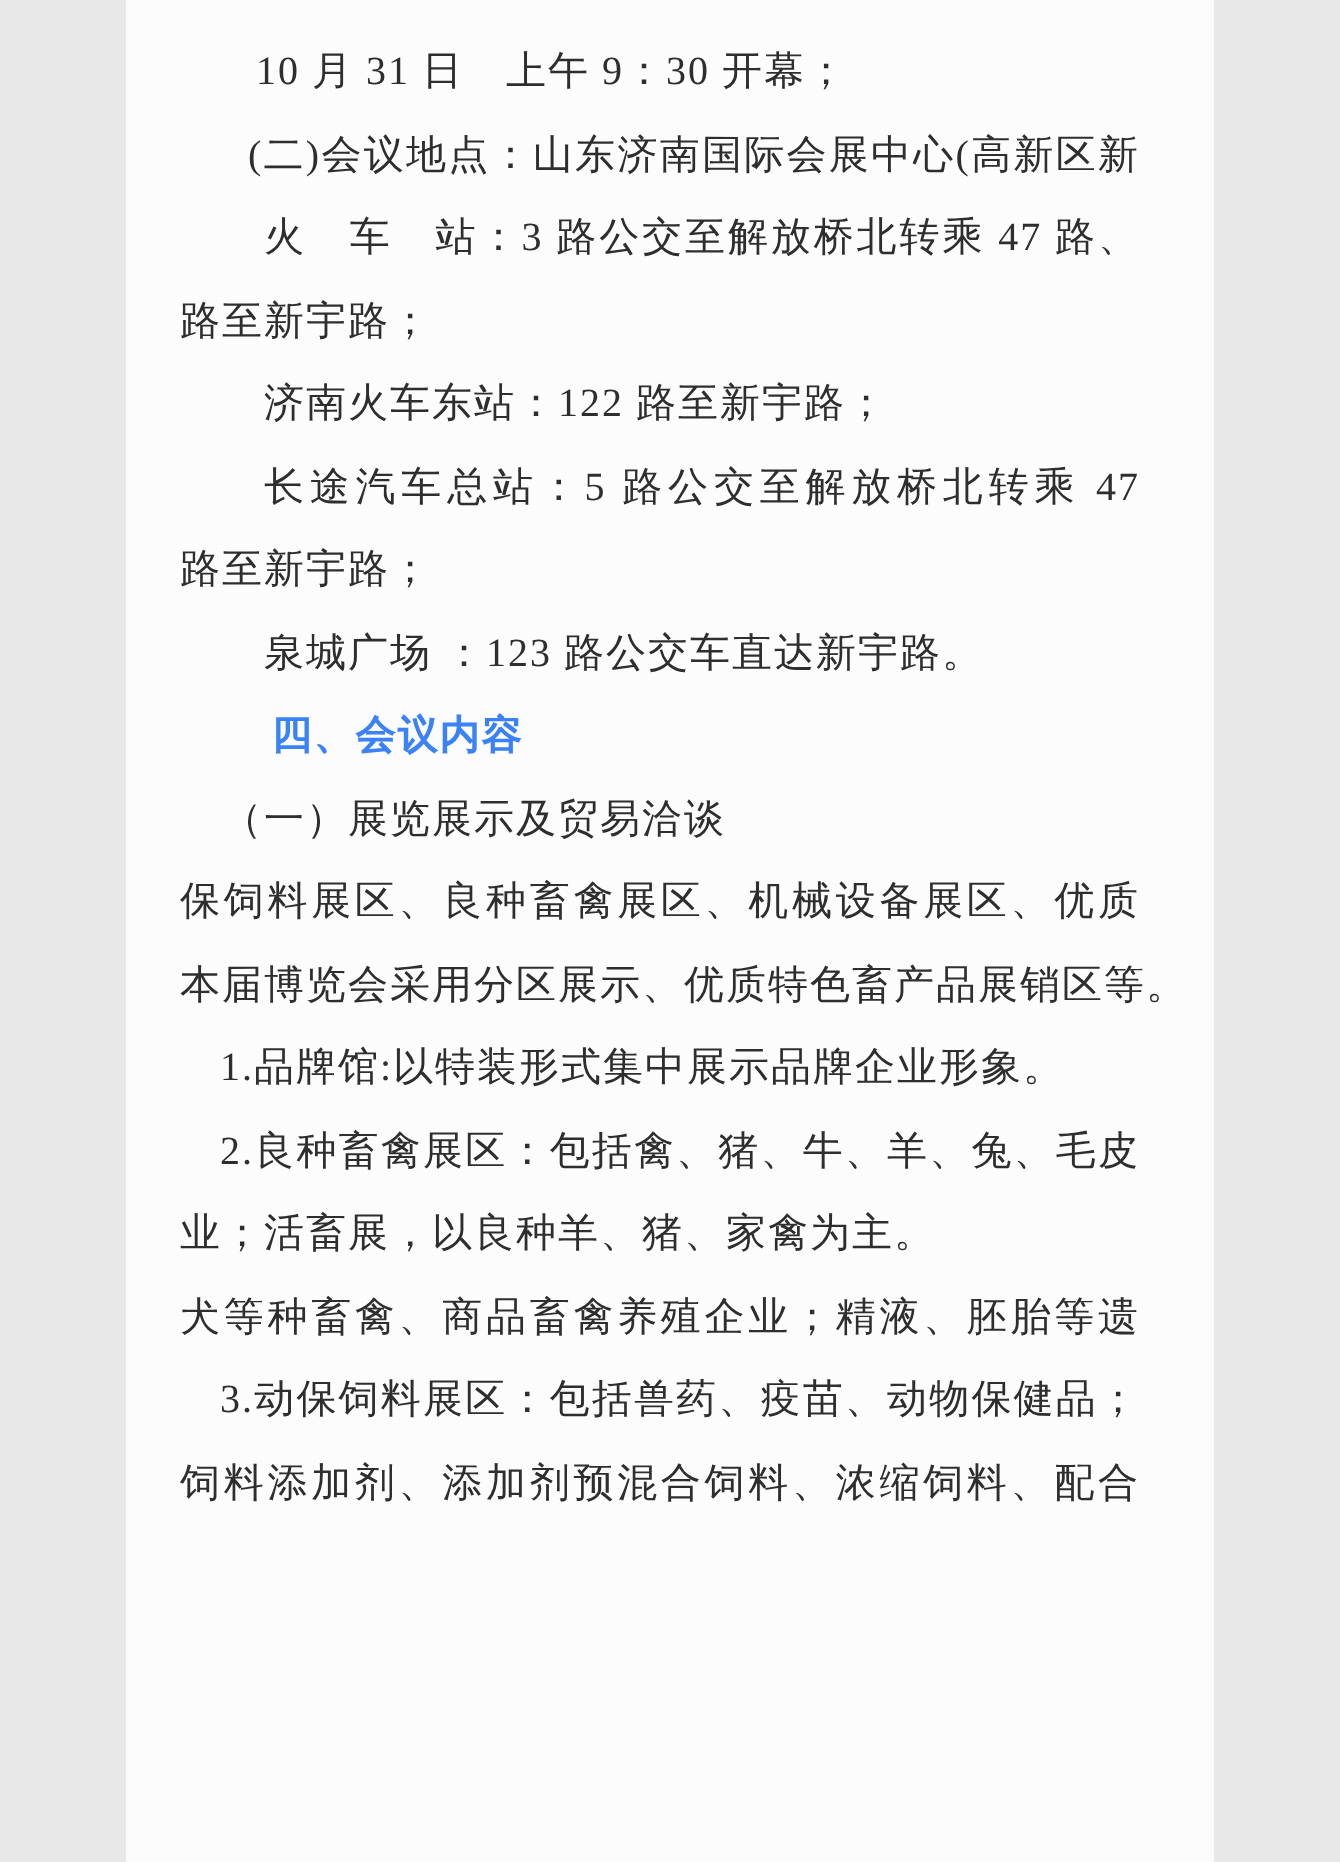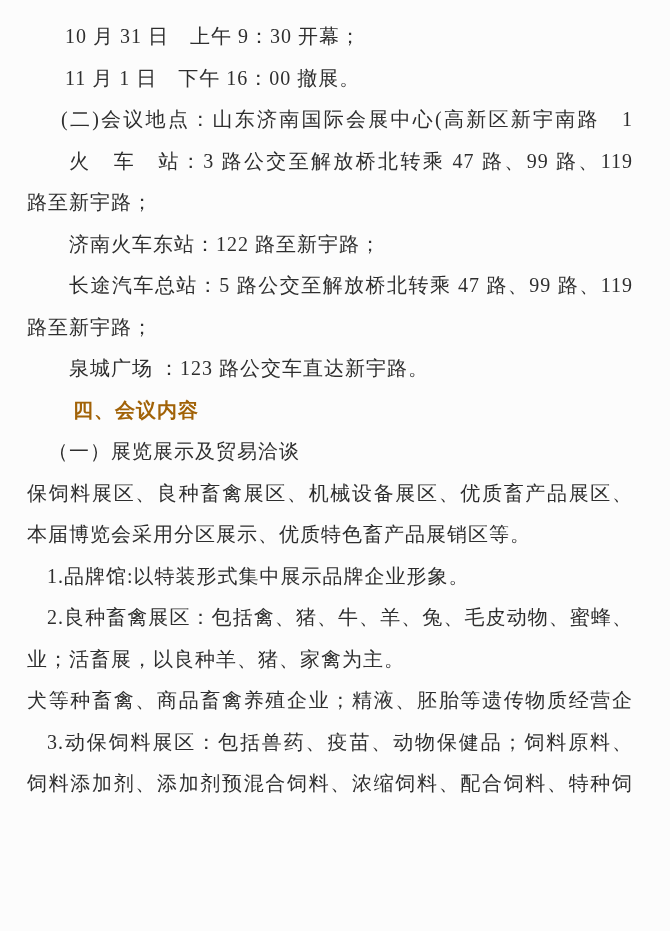--- a/index.html
+++ b/index.html
@@ -1,18 +1,18 @@
 <!DOCTYPE html>
 <html><head>
 <meta charset="utf-8">
 <style>
   html, body { margin: 0; padding: 0; background: #e8e8e8; }
   .page {
     position: relative;
-    width: 670px;
+    width: 544px;
     height: 931px;
     margin: 0 auto;
     background: #fcfcfc;
     box-sizing: border-box;
     padding: 16px 37px 0 27px;
     font-family: "Liberation Serif", "DejaVu Serif", serif;
     font-size: 20px;
     color: #2e2e2e;
     letter-spacing: 1px;
     overflow: hidden;
@@ -30,29 +30,28 @@
   }
   .ind21 { margin-left: 21px; }
   .ind34 { margin-left: 34px; }
   .ind36 { margin-left: 20px; }
   .ind38 { margin-left: 38px; }
   .ind42 { margin-left: 42px; }
   .ind46 { margin-left: 46px; }
   .heading {
     font-weight: bold;
     font-family: "Liberation Sans", "DejaVu Sans", sans-serif;
-    color: #a16207;
+    color: #3b82f6;
   }
 </style>
 </head>
 <body>
 
 <div class="page">
   <div class="line ind38">10 月 31 日　上午 9：30 开幕；</div>
-  <div class="line ind38">11 月 1 日　下午 16：00 撤展。</div>
   <div class="line ind34 just">(二)会议地点：山东济南国际会展中心(高新区新宇南路　1</div>
   <div class="line ind42 just">火　车　站：3 路公交至解放桥北转乘 47 路、99 路、119</div>
   <div class="line">路至新宇路；</div>
   <div class="line ind42">济南火车东站：122 路至新宇路；</div>
   <div class="line ind42 just">长途汽车总站：5 路公交至解放桥北转乘 47 路、99 路、119</div>
   <div class="line">路至新宇路；</div>
   <div class="line ind42">泉城广场 ：123 路公交车直达新宇路。</div>
   <div class="line ind46 heading">四、会议内容</div>
   <div class="line ind21">（一）展览展示及贸易洽谈</div>
   <div class="line just">保饲料展区、良种畜禽展区、机械设备展区、优质畜产品展区、</div>

